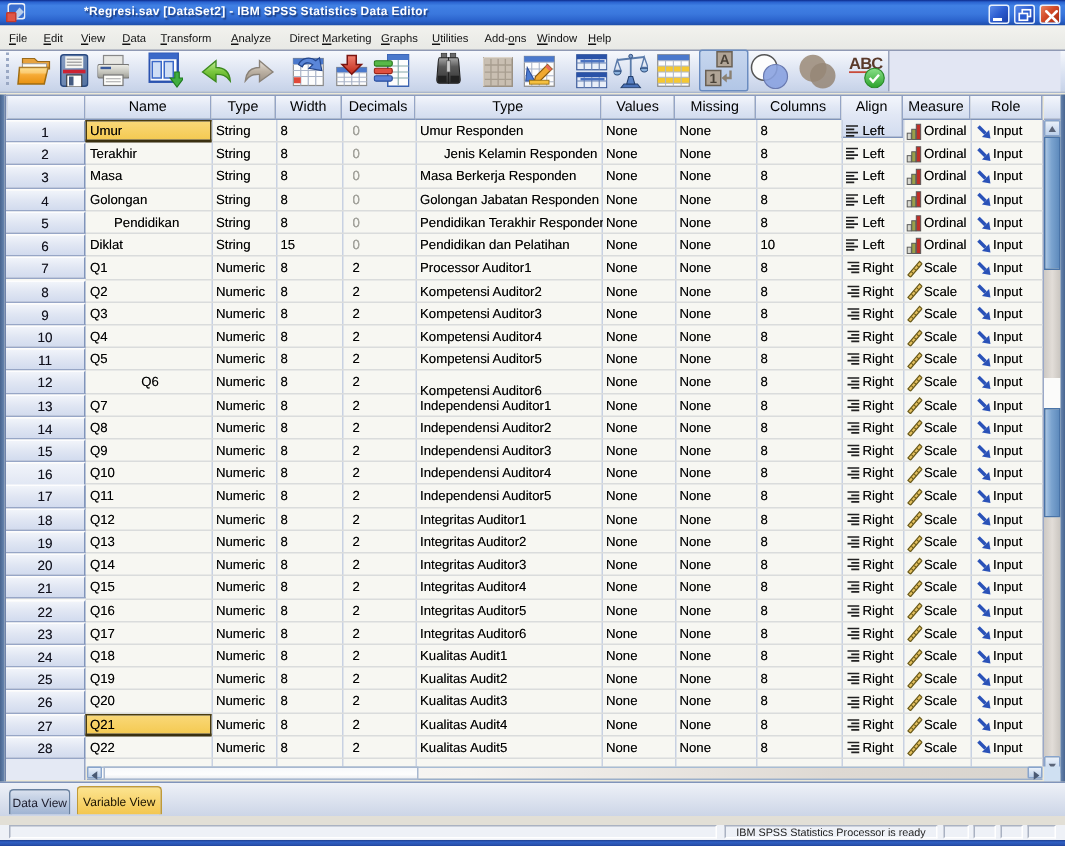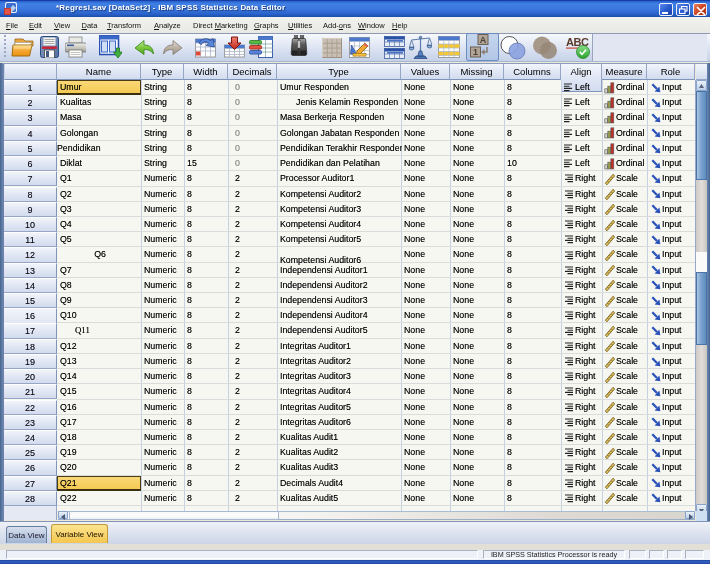--- a/index.html
+++ b/index.html
@@ -283,21 +283,21 @@
     <rect x="6.3" y="0.8" width="2.8" height="9.7" fill="#c03028" stroke="#555" stroke-width="0.6"></rect>
   </svg>
 <div class="cell" style="left:616px;top:80.0px;width:30px;height:15.2px;line-height:14.2px;">Ordinal</div>
 <svg class="a" style="left:650.5px;top:82.6px" width="10" height="10" viewBox="0 0 10 10">
     <path d="M1.3 1.3 L6 6" stroke="#2a52b8" stroke-width="2.3" fill="none"></path>
     <path d="M9.3 9.3 L3.6 8.4 L8.4 3.6 Z" fill="#2a52b8"></path>
   </svg>
 <div class="cell" style="left:662px;top:80.0px;width:30px;height:15.2px;line-height:14.2px;">Input</div>
 <div class="hline" style="left:57px;top:109.4px;width:638px;"></div>
 <div class="rowhdr" style="top:95.2px;height:15.2px;line-height:14.2px;">2</div>
-<div class="cell" style="left:57px;top:95.2px;width:83px;height:15.2px;line-height:14.2px;padding-left:3px;color:#000;">Kualitas</div>
+<div class="cell" style="left:57px;top:95.2px;width:83px;height:15.2px;line-height:14.2px;padding-left:3px;color:#000;">Terakhir</div>
 <div class="cell" style="left:141px;top:95.2px;width:42px;height:15.2px;line-height:14.2px;padding-left:3px;color:#000;">String</div>
 <div class="cell" style="left:184px;top:95.2px;width:43px;height:15.2px;line-height:14.2px;padding-left:3px;color:#000;">8</div>
 <div class="cell" style="left:228px;top:95.2px;width:48px;height:15.2px;line-height:14.2px;padding-left:7px;color:#a8a8a0;">0</div>
 <div class="cell" style="left:277px;top:95.2px;width:125px;height:15.2px;line-height:14.2px;padding-left:3px;color:#000;margin-left:16px;">Jenis Kelamin Responden</div>
 <div class="cell" style="left:401px;top:95.2px;width:48px;height:15.2px;line-height:14.2px;padding-left:3px;color:#000;">None</div>
 <div class="cell" style="left:450px;top:95.2px;width:53px;height:15.2px;line-height:14.2px;padding-left:3px;color:#000;">None</div>
 <div class="cell" style="left:504px;top:95.2px;width:56px;height:15.2px;line-height:14.2px;padding-left:3px;color:#000;">8</div>
 <svg class="a" style="left:563.5px;top:98.3px" width="9" height="9" viewBox="0 0 9 9">
     <path d="M0 1 h8 M0 3.2 h5.5 M0 5.4 h8 M0 7.6 h5.5" stroke="#222" stroke-width="1.1"></path>
   </svg>
@@ -358,21 +358,21 @@
     <rect x="6.3" y="0.8" width="2.8" height="9.7" fill="#c03028" stroke="#555" stroke-width="0.6"></rect>
   </svg>
 <div class="cell" style="left:616px;top:125.6px;width:30px;height:15.2px;line-height:14.2px;">Ordinal</div>
 <svg class="a" style="left:650.5px;top:128.2px" width="10" height="10" viewBox="0 0 10 10">
     <path d="M1.3 1.3 L6 6" stroke="#2a52b8" stroke-width="2.3" fill="none"></path>
     <path d="M9.3 9.3 L3.6 8.4 L8.4 3.6 Z" fill="#2a52b8"></path>
   </svg>
 <div class="cell" style="left:662px;top:125.6px;width:30px;height:15.2px;line-height:14.2px;">Input</div>
 <div class="hline" style="left:57px;top:155.1px;width:638px;"></div>
 <div class="rowhdr" style="top:140.9px;height:15.2px;line-height:14.2px;">5</div>
-<div class="cell" style="left:54px;top:140.9px;width:83px;height:15.2px;line-height:14.2px;padding-left:3px;color:#000;">Pendidikan</div>
+<div class="cell" style="left:73px;top:140.9px;width:83px;height:15.2px;line-height:14.2px;padding-left:3px;color:#000;">Pendidikan</div>
 <div class="cell" style="left:141px;top:140.9px;width:42px;height:15.2px;line-height:14.2px;padding-left:3px;color:#000;">String</div>
 <div class="cell" style="left:184px;top:140.9px;width:43px;height:15.2px;line-height:14.2px;padding-left:3px;color:#000;">8</div>
 <div class="cell" style="left:228px;top:140.9px;width:48px;height:15.2px;line-height:14.2px;padding-left:7px;color:#a8a8a0;">0</div>
 <div class="cell" style="left:277px;top:140.9px;width:125px;height:15.2px;line-height:14.2px;padding-left:3px;color:#000;">Pendidikan Terakhir Responden</div>
 <div class="cell" style="left:401px;top:140.9px;width:48px;height:15.2px;line-height:14.2px;padding-left:3px;color:#000;">None</div>
 <div class="cell" style="left:450px;top:140.9px;width:53px;height:15.2px;line-height:14.2px;padding-left:3px;color:#000;">None</div>
 <div class="cell" style="left:504px;top:140.9px;width:56px;height:15.2px;line-height:14.2px;padding-left:3px;color:#000;">8</div>
 <svg class="a" style="left:563.5px;top:144.0px" width="9" height="9" viewBox="0 0 9 9">
     <path d="M0 1 h8 M0 3.2 h5.5 M0 5.4 h8 M0 7.6 h5.5" stroke="#222" stroke-width="1.1"></path>
   </svg>
@@ -648,21 +648,21 @@
     <path d="M3.2 7.8 l1 1 M5 5.8 l1 1 M6.8 3.8 l1 1" stroke="#6a5a1a" stroke-width="0.7"></path>
   </svg>
 <div class="cell" style="left:616px;top:308.2px;width:30px;height:15.2px;line-height:14.2px;">Scale</div>
 <svg class="a" style="left:650.5px;top:310.8px" width="10" height="10" viewBox="0 0 10 10">
     <path d="M1.3 1.3 L6 6" stroke="#2a52b8" stroke-width="2.3" fill="none"></path>
     <path d="M9.3 9.3 L3.6 8.4 L8.4 3.6 Z" fill="#2a52b8"></path>
   </svg>
 <div class="cell" style="left:662px;top:308.2px;width:30px;height:15.2px;line-height:14.2px;">Input</div>
 <div class="hline" style="left:57px;top:337.6px;width:638px;"></div>
 <div class="rowhdr" style="top:323.4px;height:15.2px;line-height:14.2px;">17</div>
-<div class="cell" style="left:57px;top:323.4px;width:102px;height:15.2px;line-height:14.2px;padding-left:18px;color:#000;font-family:Liberation Serif, serif;">Q11</div>
+<div class="cell" style="left:57px;top:323.4px;width:102px;height:15.2px;line-height:14.2px;padding-left:3px;color:#000;">Q11</div>
 <div class="cell" style="left:141px;top:323.4px;width:42px;height:15.2px;line-height:14.2px;padding-left:3px;color:#000;">Numeric</div>
 <div class="cell" style="left:184px;top:323.4px;width:43px;height:15.2px;line-height:14.2px;padding-left:3px;color:#000;">8</div>
 <div class="cell" style="left:228px;top:323.4px;width:48px;height:15.2px;line-height:14.2px;padding-left:7px;color:#000;">2</div>
 <div class="cell" style="left:277px;top:323.4px;width:125px;height:15.2px;line-height:14.2px;padding-left:3px;color:#000;">Independensi Auditor5</div>
 <div class="cell" style="left:401px;top:323.4px;width:48px;height:15.2px;line-height:14.2px;padding-left:3px;color:#000;">None</div>
 <div class="cell" style="left:450px;top:323.4px;width:53px;height:15.2px;line-height:14.2px;padding-left:3px;color:#000;">None</div>
 <div class="cell" style="left:504px;top:323.4px;width:56px;height:15.2px;line-height:14.2px;padding-left:3px;color:#000;">8</div>
 <svg class="a" style="left:563.5px;top:326.5px" width="9" height="9" viewBox="0 0 9 9">
     <path d="M1 1 h8 M3.5 3.2 h5.5 M1 5.4 h8 M3.5 7.6 h5.5" stroke="#222" stroke-width="1.1"></path>
   </svg>
@@ -893,21 +893,21 @@
     <path d="M9.3 9.3 L3.6 8.4 L8.4 3.6 Z" fill="#2a52b8"></path>
   </svg>
 <div class="cell" style="left:662px;top:460.4px;width:30px;height:15.2px;line-height:14.2px;">Input</div>
 <div class="hline" style="left:57px;top:489.8px;width:638px;"></div>
 <div class="rowhdr" style="top:475.6px;height:15.2px;line-height:14.2px;">27</div>
 <div class="a" style="left:57px;top:475.6px;width:84px;height:15.2px;background:linear-gradient(180deg,#f9d878,#f4ca52);border-top:1px solid #4a3c10;border-left:1px solid #4a3c10;border-right:1px solid #4a3c10;border-bottom:2px solid #3a3010;"></div>
 <div class="cell" style="left:57px;top:475.6px;width:83px;height:15.2px;line-height:14.2px;padding-left:3px;color:#000;">Q21</div>
 <div class="cell" style="left:141px;top:475.6px;width:42px;height:15.2px;line-height:14.2px;padding-left:3px;color:#000;">Numeric</div>
 <div class="cell" style="left:184px;top:475.6px;width:43px;height:15.2px;line-height:14.2px;padding-left:3px;color:#000;">8</div>
 <div class="cell" style="left:228px;top:475.6px;width:48px;height:15.2px;line-height:14.2px;padding-left:7px;color:#000;">2</div>
-<div class="cell" style="left:277px;top:475.6px;width:125px;height:15.2px;line-height:14.2px;padding-left:3px;color:#000;">Decimals Audit4</div>
+<div class="cell" style="left:277px;top:475.6px;width:125px;height:15.2px;line-height:14.2px;padding-left:3px;color:#000;">Kualitas Audit4</div>
 <div class="cell" style="left:401px;top:475.6px;width:48px;height:15.2px;line-height:14.2px;padding-left:3px;color:#000;">None</div>
 <div class="cell" style="left:450px;top:475.6px;width:53px;height:15.2px;line-height:14.2px;padding-left:3px;color:#000;">None</div>
 <div class="cell" style="left:504px;top:475.6px;width:56px;height:15.2px;line-height:14.2px;padding-left:3px;color:#000;">8</div>
 <svg class="a" style="left:563.5px;top:478.7px" width="9" height="9" viewBox="0 0 9 9">
     <path d="M1 1 h8 M3.5 3.2 h5.5 M1 5.4 h8 M3.5 7.6 h5.5" stroke="#222" stroke-width="1.1"></path>
   </svg>
 <div class="cell" style="left:575px;top:475.6px;width:26px;height:15.2px;line-height:14.2px;">Right</div>
 <svg class="a" style="left:604px;top:477.2px" width="11" height="12" viewBox="0 0 10 11.5">
     <path d="M1 9.8 L8.4 1.2 L10 2.7 L2.6 11.3 Z" fill="#e4c05e" stroke="#6a5a1a" stroke-width="0.8"></path>
     <path d="M3.2 7.8 l1 1 M5 5.8 l1 1 M6.8 3.8 l1 1" stroke="#6a5a1a" stroke-width="0.7"></path>

